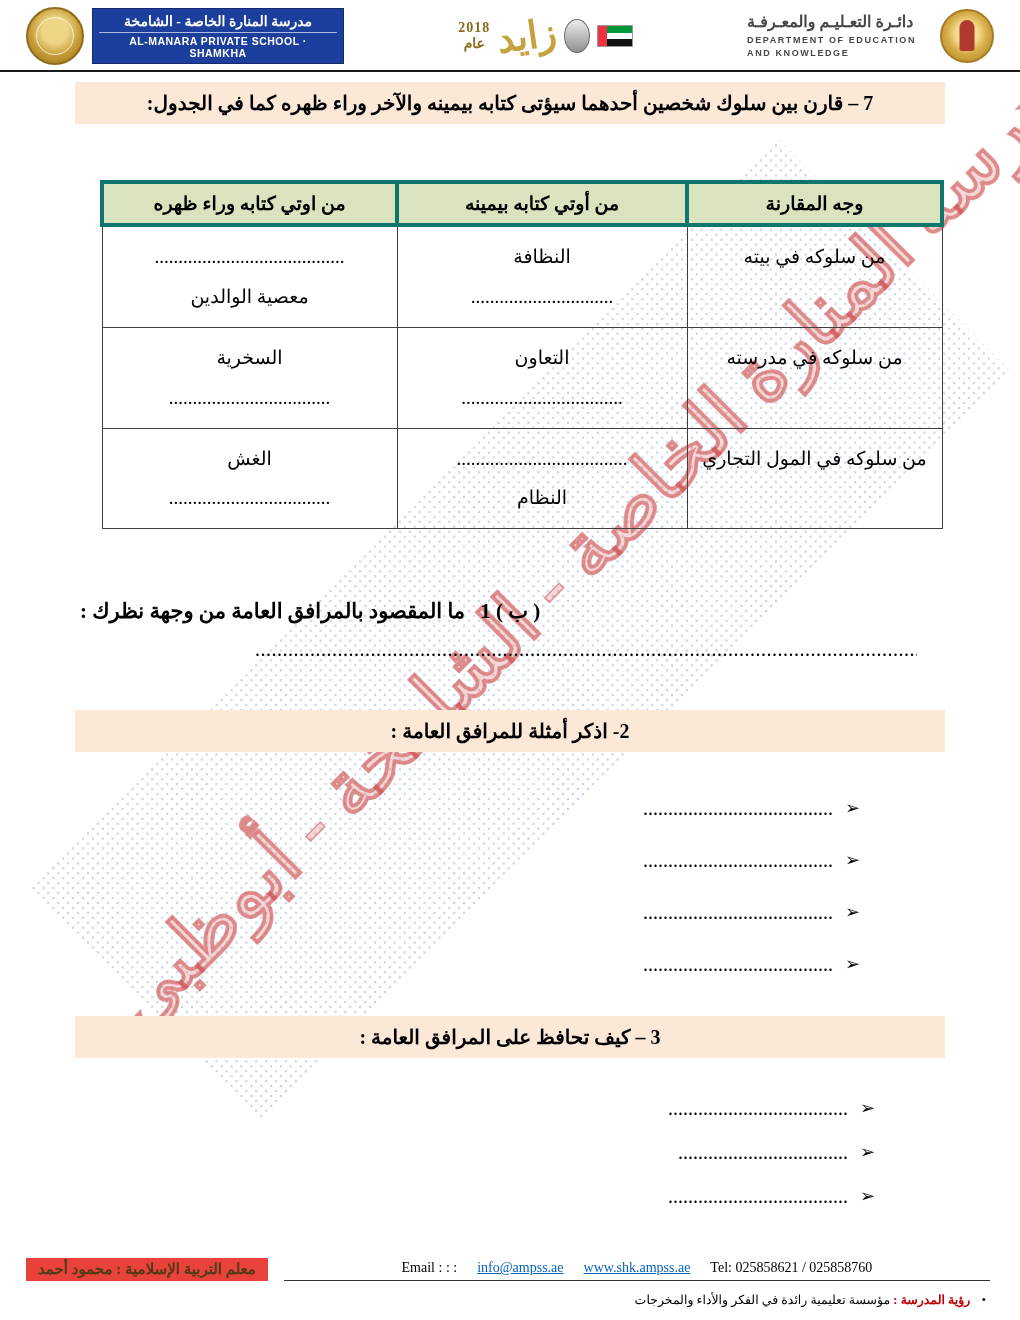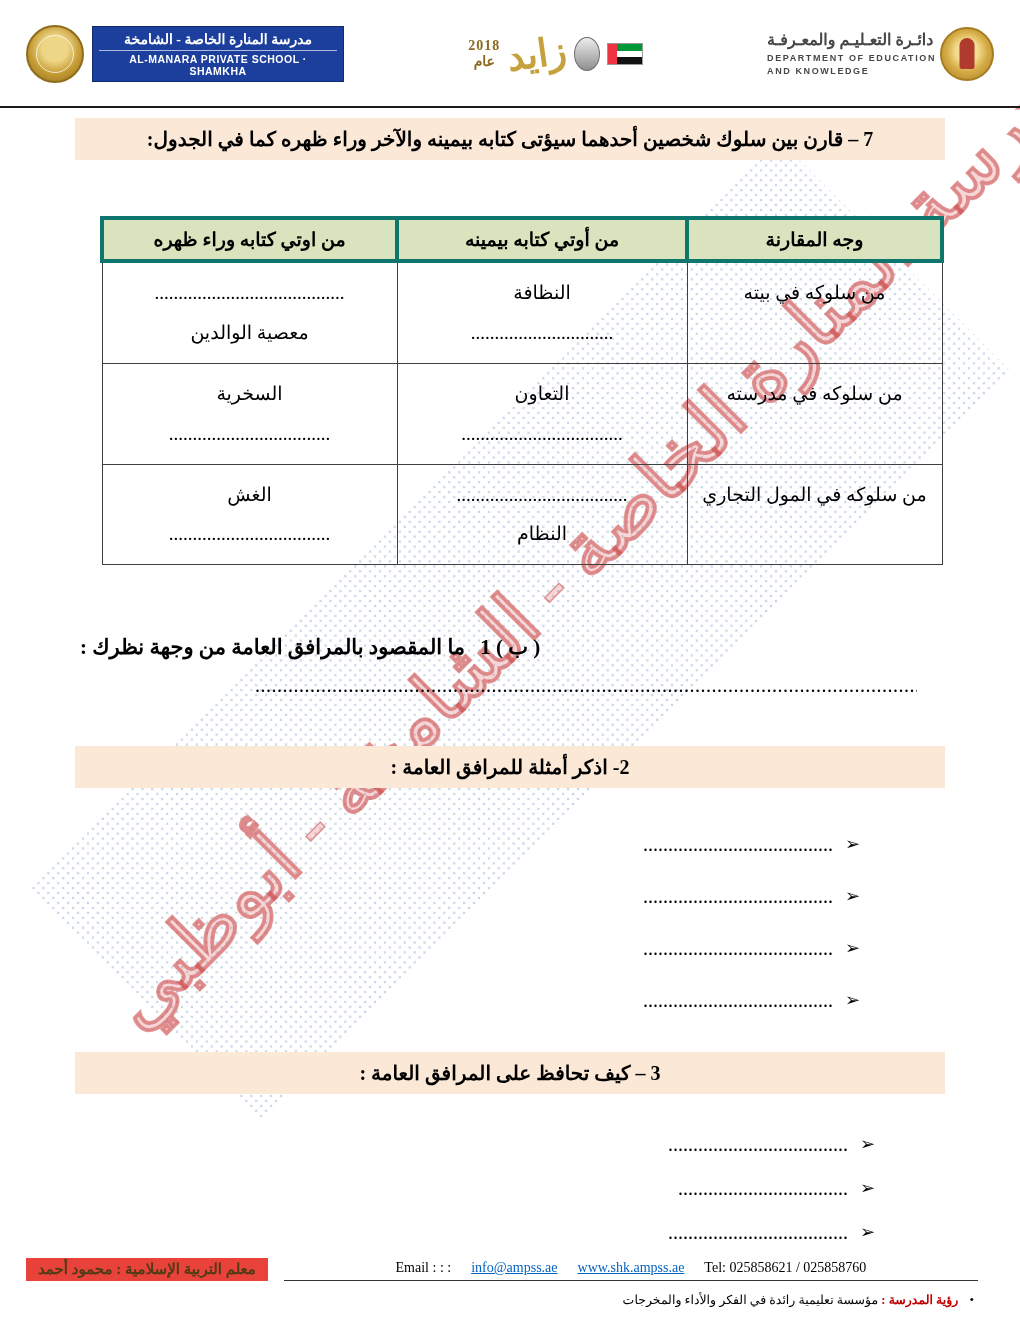--- a/index.html
+++ b/index.html
@@ -12,21 +12,21 @@
     background-image:radial-gradient(circle, rgba(55,105,170,.55) 1.1px, transparent 1.3px);
     background-size:7px 7px; }
   .wm-text { position:absolute; left:-40px; top:580px; width:1100px; text-align:center;
     transform:rotate(-45deg); z-index:0; font-size:78px; font-weight:bold; white-space:nowrap;
     color:rgba(222,96,96,.26); -webkit-text-stroke:1.5px rgba(204,76,76,.55); }
 
   .content { position:relative; z-index:1; }
 
   
   .header { display:flex; align-items:center; justify-content:space-between;
-    padding:12px 26px 10px 26px; height:108px; border-bottom:2px solid #1a1a1a; }
+    padding:12px 26px 10px 26px; height:72px; border-bottom:2px solid #1a1a1a; }
   .school-logo { display:flex; align-items:center; gap:8px; }
   .crest { width:58px; height:58px; border-radius:50%;
     background:radial-gradient(circle at 50% 40%, #eed687 0 30%, #c49a33 60%, #8f6d1c 100%);
     border:2px solid #8f6d1c; position:relative; flex:0 0 auto; }
   .crest::after { content:""; position:absolute; inset:8px; border:1.5px solid rgba(255,255,255,.75); border-radius:50%; }
   .banner { width:252px; background:#1c3e9c; color:#fff; text-align:center; padding:4px 6px; border:1px solid #122a6b; }
   .banner-ar { font-size:14px; font-weight:bold; border-bottom:1px solid rgba(255,255,255,.65);
     padding-bottom:2px; margin-bottom:2px; direction:rtl; }
   .banner-en { font-size:10.5px; font-weight:bold; letter-spacing:.5px; font-family:"Liberation Sans",sans-serif; }
 
@@ -34,21 +34,21 @@
   .zy-col { display:flex; flex-direction:column; align-items:center; line-height:1.15; }
   .zy-year { font-size:14px; color:#8a6a1d; font-weight:bold; letter-spacing:1px; }
   .zy-word { font-size:14px; color:#8a6a1d; font-weight:bold; }
   .zy-callig { font-size:38px; color:#c6a23e; font-weight:bold; line-height:1; transform:rotate(-8deg); }
   .portrait { width:26px; height:34px; border-radius:50%; background:linear-gradient(#ececec,#8f8f8f); border:1px solid #6e6e6e; }
   .flag { width:36px; height:22px; display:flex; border:1px solid #999; flex:0 0 auto; }
   .flag-red { width:9px; background:#ef3340; }
   .flag-cols { flex:1; display:flex; flex-direction:column; }
   .fs-green { flex:1; background:#009739; } .fs-white { flex:1; background:#fff; } .fs-black { flex:1; background:#111; }
 
-  .dept { display:flex; align-items:center; gap:4px; }
+  .dept { display:flex; align-items:center; gap:24px; }
   .dept-text { text-align:left; }
   .dept-ar { font-size:16px; font-weight:bold; color:#474747; direction:rtl; letter-spacing:.5px; }
   .dept-en { font-size:9px; color:#474747; letter-spacing:1.6px; font-weight:bold;
     font-family:"Liberation Sans",sans-serif; line-height:1.4; margin-top:3px; }
   .falcon { width:54px; height:54px; border-radius:50%;
     background:radial-gradient(circle at 50% 45%, #f3dc8e 0 30%, #d4ab45 55%, #a57c22 100%);
     border:2px solid #a57c22; position:relative; flex:0 0 auto; }
   .falcon::after { content:""; position:absolute; left:50%; top:9px; width:15px; height:31px;
     transform:translateX(-50%); background:#b03a2e; border-radius:8px 8px 3px 3px; }
 
@@ -74,21 +74,21 @@
 
   .bullets { direction:rtl; font-size:20px; }
   .bullets.b2 { margin:30px 160px 0 0; }
   .bullets.b3 { margin:28px 145px 0 0; }
   .bullet-line { display:flex; align-items:center; gap:12px; }
   .bullets.b2 .bullet-line { height:52px; }
   .bullets.b3 .bullet-line { height:44px; }
   .arrow { font-size:18px; line-height:1; }
 
   
-  .footer { position:absolute; left:0; right:16px; bottom:10px; z-index:2; }
+  .footer { position:absolute; left:0; right:4px; bottom:10px; z-index:2; }
   .footer-row { display:flex; align-items:flex-end; padding:0 26px; gap:16px; }
   .teacher-box { background:#e8423b; color:#4f3c14; font-weight:bold; font-size:15px;
     padding:2px 12px 3px 12px; direction:rtl; white-space:nowrap; }
   .contact { flex:1; display:flex; justify-content:center; gap:20px; align-items:baseline;
     border-bottom:1px solid #333; padding-bottom:4px; font-size:14px; }
   .link { color:#0563c1; text-decoration:underline; cursor:pointer; }
   .footer-bullets { padding:6px 30px 0 30px; direction:rtl; font-size:12.5px; text-align:right; }
   .fb-line { margin-top:4px; line-height:1.45; }
   .fb-bullet { margin-left:8px; font-size:13px; }
   .red-label { color:#c00000; font-weight:bold; }

